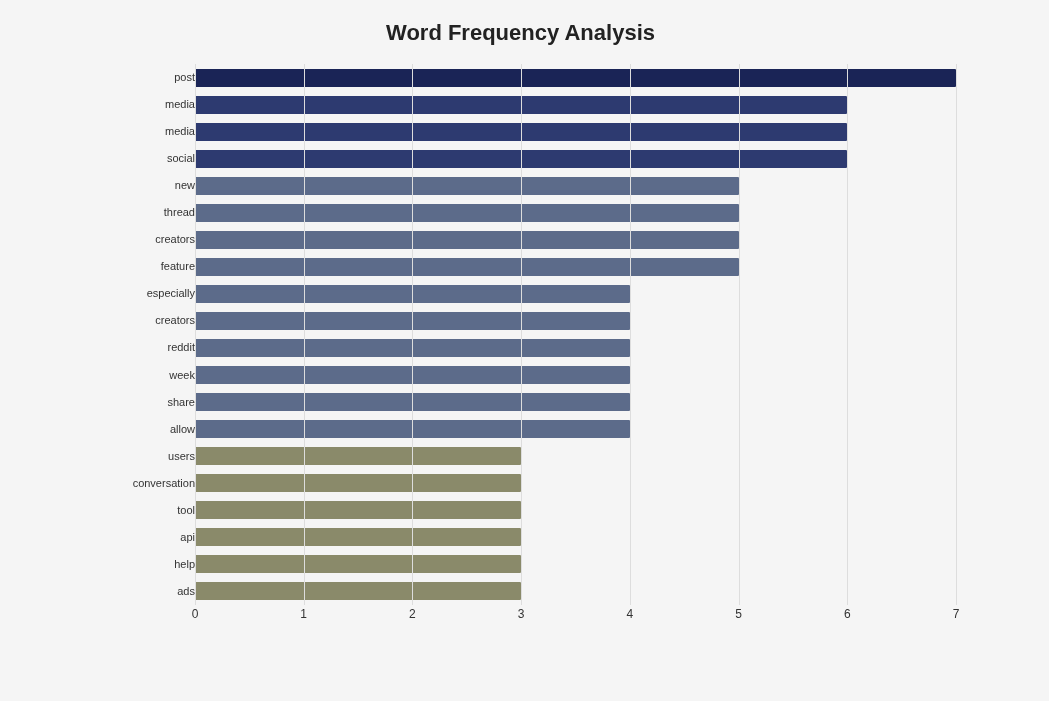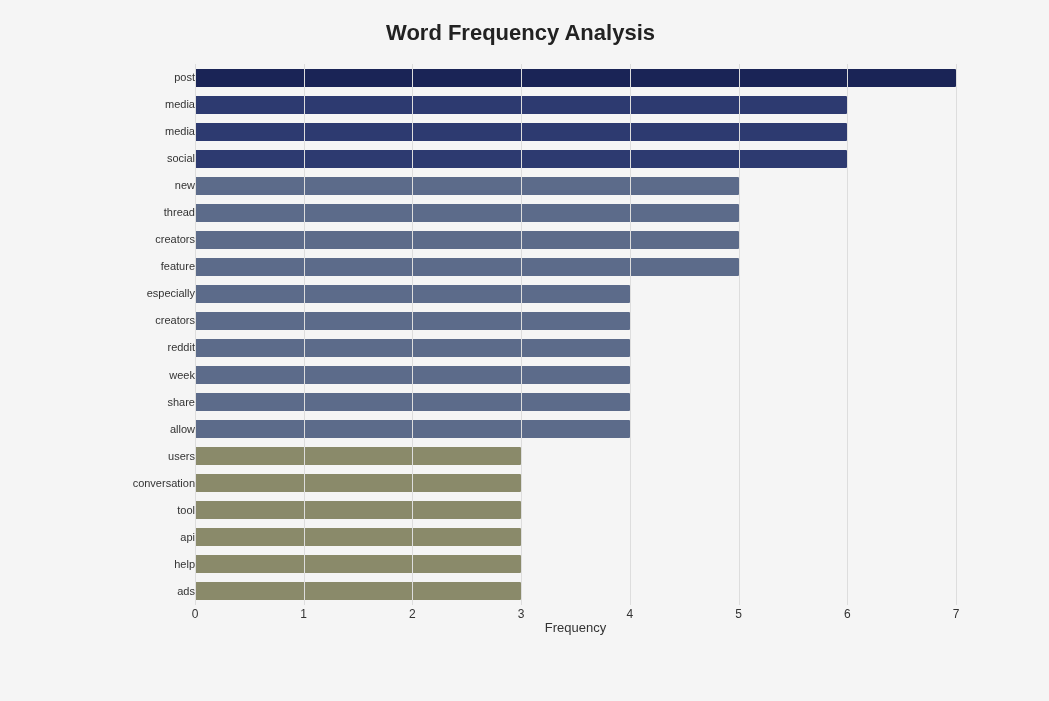--- a/index.html
+++ b/index.html
@@ -209,17 +209,16 @@
 
         <span class="x-tick" style="left: 0%;">0</span>
             <span class="x-tick" style="left: 14.2857%;">1</span>
             <span class="x-tick" style="left: 28.5714%;">2</span>
             <span class="x-tick" style="left: 42.8571%;">3</span>
             <span class="x-tick" style="left: 57.1429%;">4</span>
             <span class="x-tick" style="left: 71.4286%;">5</span>
             <span class="x-tick" style="left: 85.7143%;">6</span>
             <span class="x-tick" style="left: 100%;">7</span>
           </div>
-        <div class="x-axis-label">Frequency</div>
       </div>
     </div>
   </div>
 </div>
 
 </body></html>

